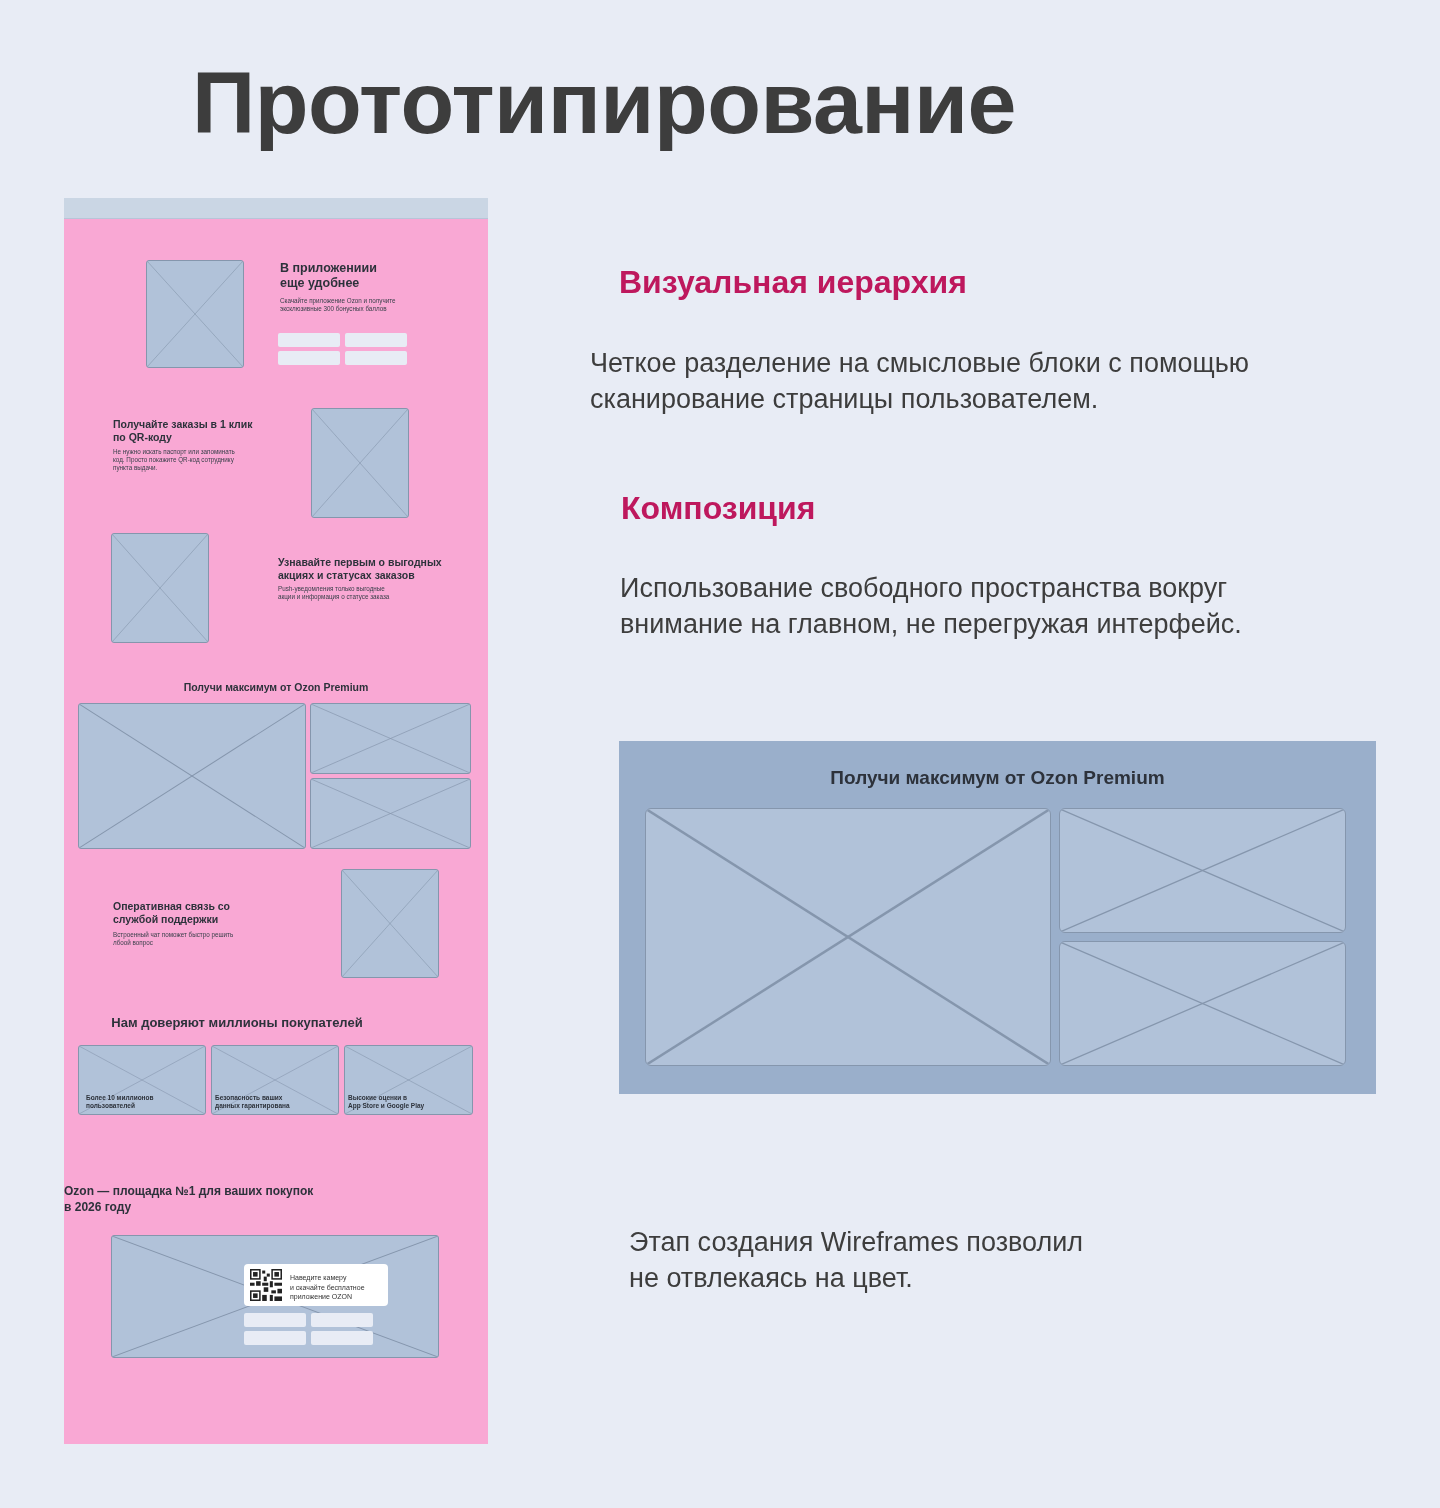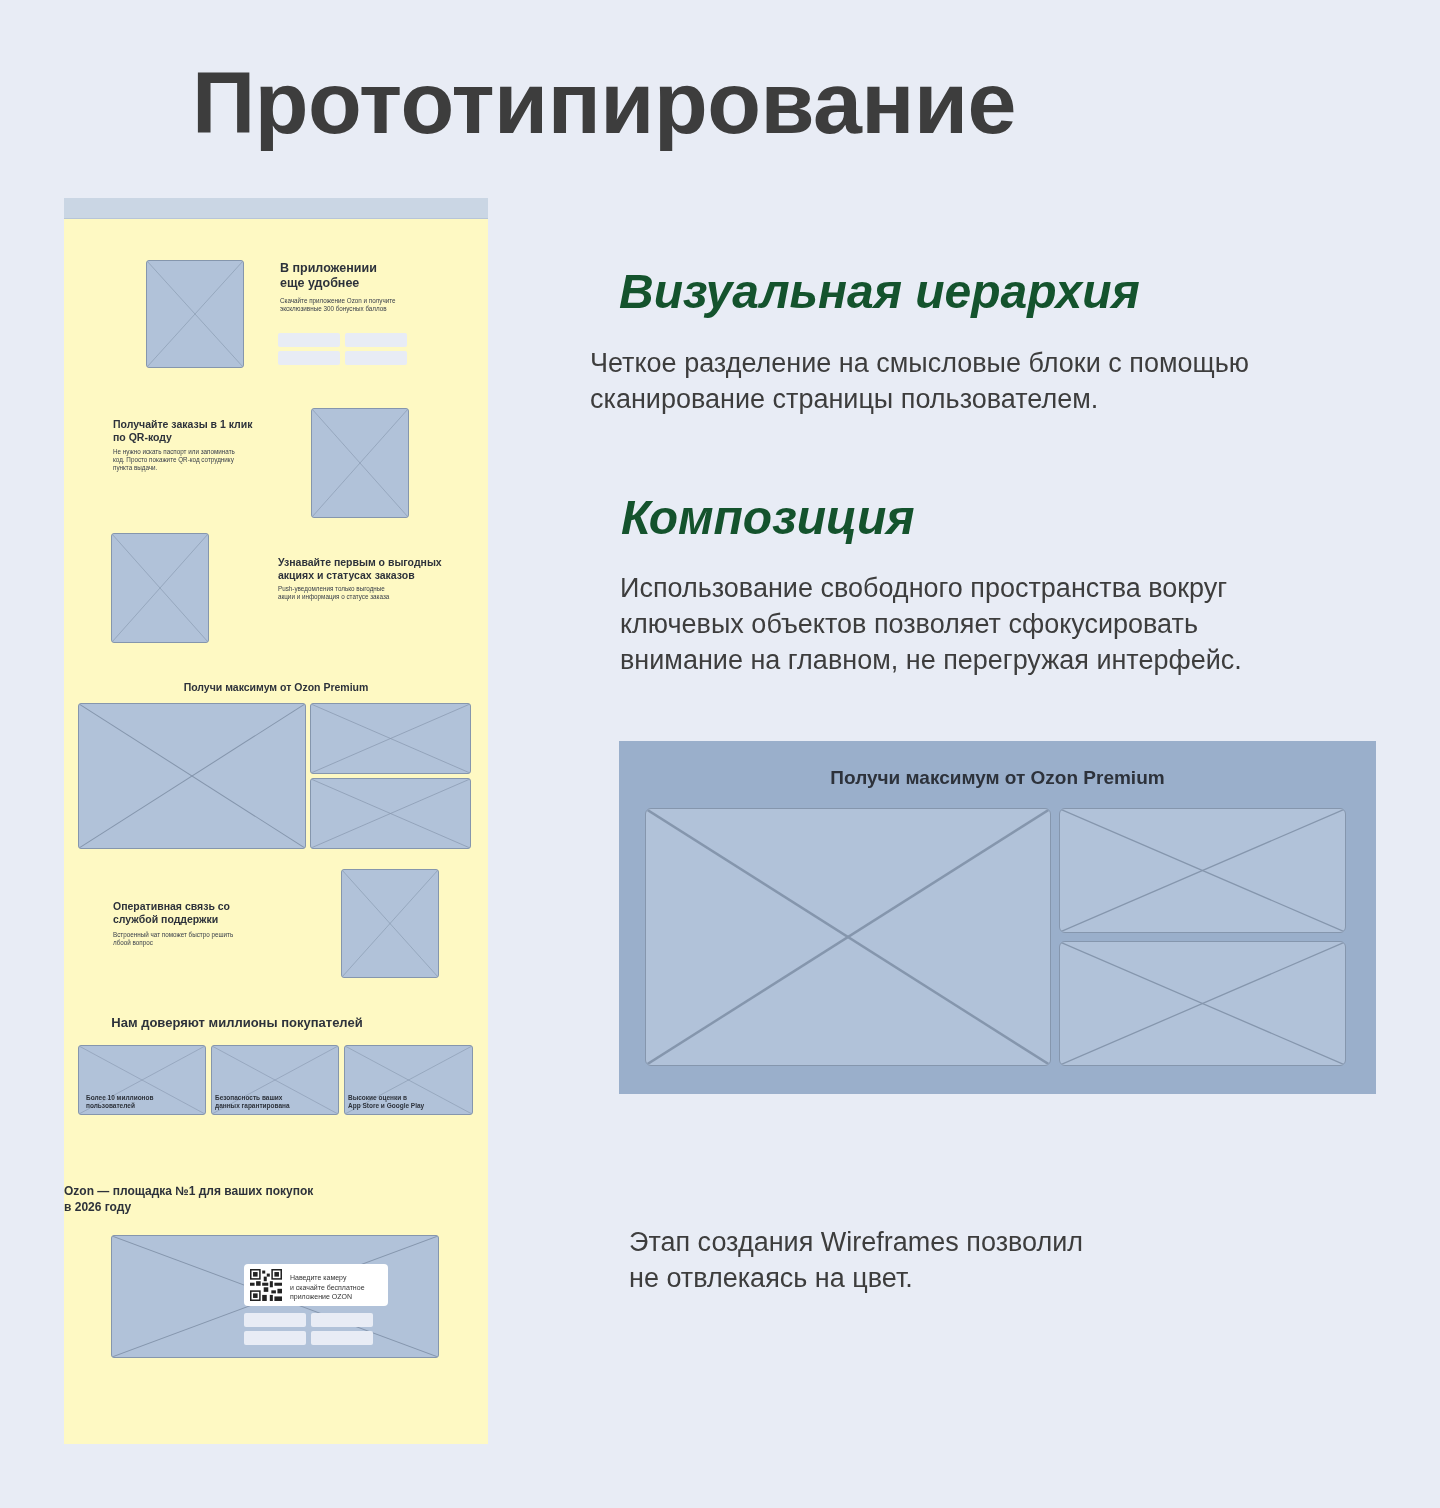--- a/index.html
+++ b/index.html
@@ -3,30 +3,30 @@
 <meta charset="utf-8">
 <style>
   * { box-sizing: border-box; margin: 0; padding: 0; }
   html, body { width: 1440px; height: 1508px; background: #e8ecf5; overflow: hidden; }
   body { position: relative; font-family: "Liberation Sans", "DejaVu Sans", sans-serif; color: #3d3d3d; }
 
   .page-title { position: absolute; left: 0; top: 52px; width: 1208px; text-align: center;
     font-size: 88px; font-weight: 700; color: #3d3d3d; letter-spacing: -0.5px; }
 
   
-  .wf { position: absolute; left: 64px; top: 198px; width: 424px; height: 1246px; background: #fef9c3; }
+  .wf { position: absolute; left: 64px; top: 198px; width: 424px; height: 1246px; background: #f9a8d4; }
   .wf-header { position: absolute; left: 0; top: 0; width: 424px; height: 21px; background: #cad6e4; border-bottom: 1px solid #b7c5d8; }
   .ph { position: absolute; background: #b1c2d9; border: 1px solid #8596ad; border-radius: 3px; overflow: hidden; }
   .ph svg { position: absolute; left: 0; top: 0; width: 100%; height: 100%; }
   .ph svg line { stroke: #8596ad; stroke-width: 0.6; }
   .wf-h { position: absolute; font-weight: 700; color: #2d323b; line-height: 1.2; }
   .wf-p { position: absolute; color: #3a404b; line-height: 1.3; }
   .wf-btn { position: absolute; background: #e8ecf5; border-radius: 2px; }
 
-  .sec-title { position: absolute; font-size: 48px; font-weight: 700; color: #14532d; font-style: italic; }
+  .sec-title { position: absolute; font-size: 32px; font-weight: 700; color: #be185d; }
   .sec-text { position: absolute; font-size: 27px; line-height: 36px; color: #3d3d3d; }
 
   
   .demo { position: absolute; left: 619px; top: 741px; width: 757px; height: 353px; background: #9aafcb; }
   .demo .ph { border-radius: 6px; }
   .demo .ph svg line { stroke-width: 0.8; }
 
   .qr-card { position: absolute; left: 244px; top: 1264px; width: 144px; height: 42px; background: #fff; border-radius: 4px; }
   .qr { position: absolute; left: 6px; top: 5px; width: 32px; height: 32px; }
   .qr-text { position: absolute; left: 46px; top: 9px; font-size: 7px; line-height: 9.5px; color: #333; }
@@ -207,21 +207,20 @@
 
 <div class="sec-title" style="left:619px;top:264px;">Визуальная иерархия</div>
 <div class="sec-text" style="left:590px;top:345px;">
   <div>Четкое разделение на смысловые блоки с помощью</div>
   <div>сканирование страницы пользователем.</div>
 </div>
 
 <div class="sec-title" style="left:621px;top:490px;">Композиция</div>
 <div class="sec-text" style="left:620px;top:570px;">
   <div>Использование свободного пространства вокруг</div>
-  <div>ключевых объектов позволяет сфокусировать</div>
   <div>внимание на главном, не перегружая интерфейс.</div>
 </div>
 
 <div class="demo">
   <div class="wf-h" style="left:0;top:26px;width:757px;text-align:center;font-size:19px;">Получи максимум от Ozon Premium</div>
   <div class="ph" style="left:26px;top:67px;width:406px;height:258px;">
     <svg viewBox="0 0 100 100" preserveAspectRatio="none">
         <line x1="0" y1="0" x2="100" y2="100"></line>
         <line x1="100" y1="0" x2="0" y2="100"></line>
       </svg>

